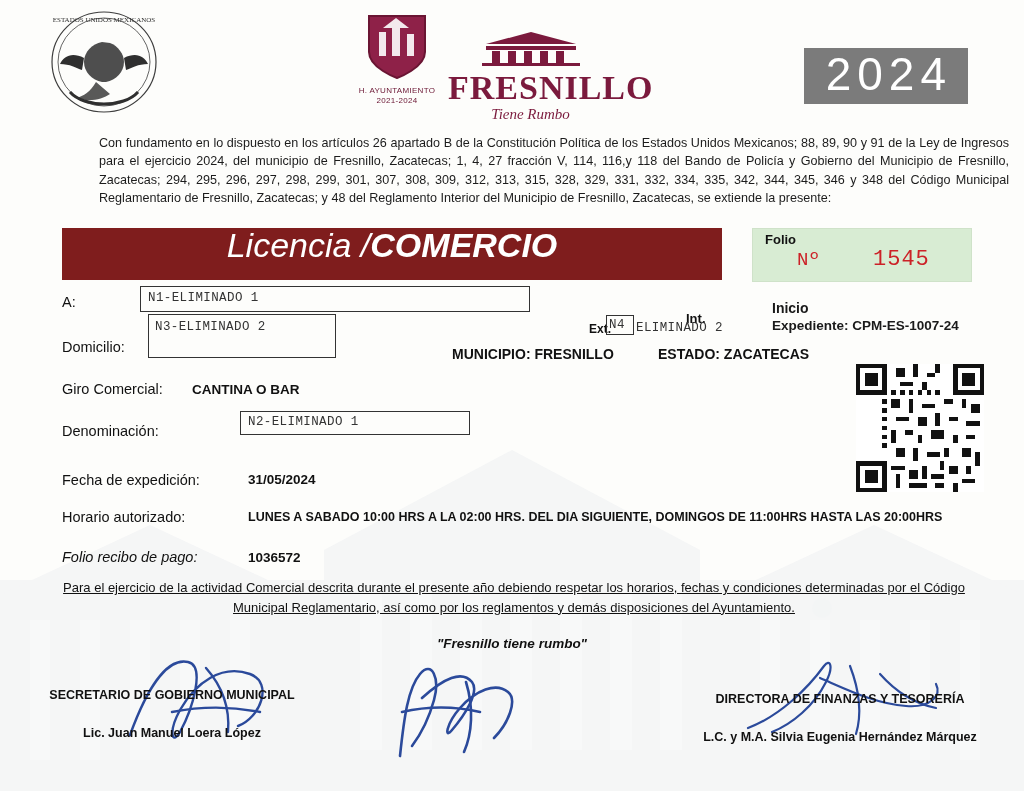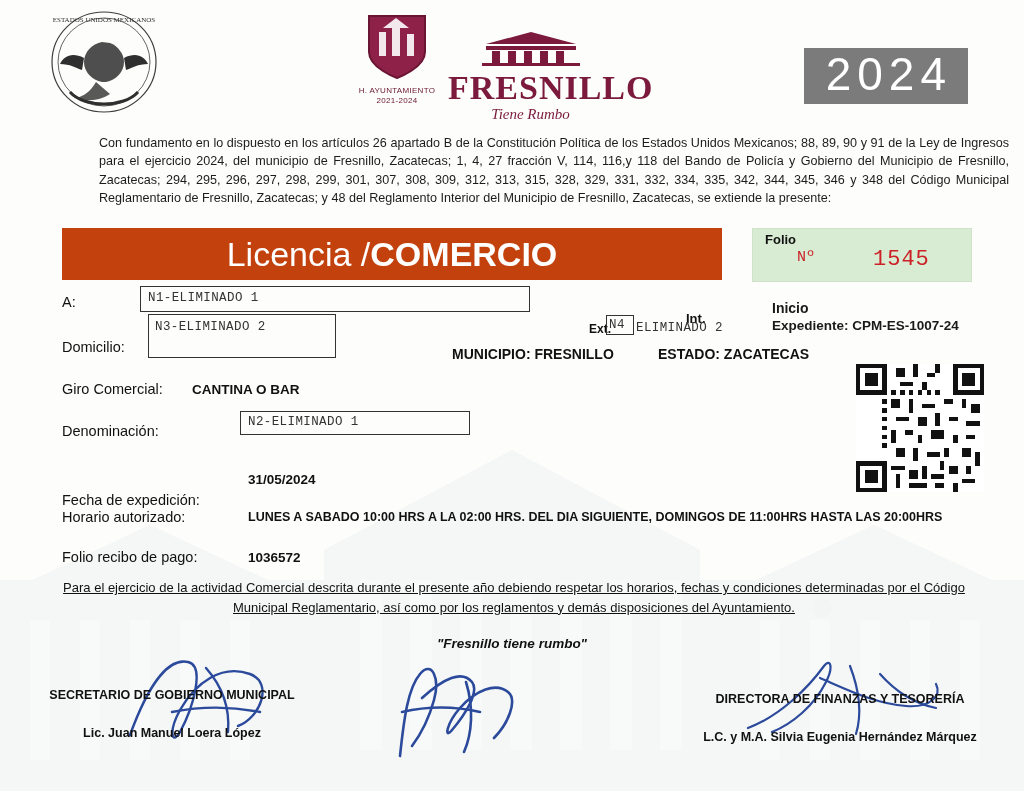--- a/index.html
+++ b/index.html
@@ -110,25 +110,25 @@
     margin-left: 41px;
   }
 
   
   .banner {
     position: absolute;
     left: 62px;
     top: 228px;
     width: 660px;
     height: 52px;
-    background: #c2410c;
+    background: #7f1d1d;
     display: flex;
-    align-items: center;
     justify-content: center;
     color: #ffffff;
+    font-style: italic;
   }
   .banner-text {
     font-size: 34px;
     line-height: 1;
   }
   .banner-text .lic {
     font-weight: normal;
   }
   .banner-text .com {
     font-weight: bold;
@@ -150,21 +150,21 @@
     top: 3px;
     font-size: 13px;
     font-weight: bold;
     color: #111;
   }
   .folio-no {
     position: absolute;
     left: 44px;
     top: 20px;
     font-family: "Liberation Mono", monospace;
-    font-size: 15px;
+    font-size: 19px;
     color: #cc2127;
   }
   .folio-num {
     position: absolute;
     left: 120px;
     top: 18px;
     font-family: "Liberation Mono", monospace;
     font-size: 22px;
     color: #cc2127;
     letter-spacing: 1px;
@@ -407,27 +407,27 @@
     <span class="small-lbl" style="left:452px; top:60px; font-size:14px;">MUNICIPIO: FRESNILLO</span>
     <span class="small-lbl" style="left:658px; top:60px; font-size:14px;">ESTADO: ZACATECAS</span>
 
     <span class="row-label" style="left:62px; top:95px;">Giro Comercial:</span>
     <span class="bold-val" style="left:192px; top:96px;">CANTINA O BAR</span>
 
     <span class="row-label" style="left:62px; top:137px;">Denominación:</span>
     <div class="field-box" style="left:240px; top:125px; width:228px; height:22px;"></div>
     <span class="field-val" style="left:248px; top:129px;">N2-ELIMINADO 1</span>
 
-    <span class="row-label" style="left:62px; top:186px;margin-top:20px;">Fecha de expedición:</span>
+    <span class="row-label" style="left:62px; top:186px;">Fecha de expedición:</span>
     <span class="bold-val" style="left:248px; top:186px;">31/05/2024</span>
 
     <span class="row-label" style="left:62px; top:223px;">Horario autorizado:</span>
     <span class="bold-val" style="left:248px; top:224px; font-size:12.5px;">LUNES A SABADO 10:00 HRS A LA 02:00 HRS. DEL DIA SIGUIENTE, DOMINGOS DE 11:00HRS HASTA LAS 20:00HRS</span>
 
-    <span class="row-label" style="left:62px; top:263px;">Folio recibo de pago:</span>
+    <span class="row-label" style="left:62px; top:263px;font-style:italic;">Folio recibo de pago:</span>
     <span class="bold-val" style="left:248px; top:264px;">1036572</span>
   </div>
 
   <span class="inicio-label">Inicio</span>
   <span class="expediente">Expediente: CPM-ES-1007-24</span>
 
   <svg class="qr" viewBox="0 0 29 29" shape-rendering="crispEdges">
     <rect width="29" height="29" fill="#ffffff"></rect>
     <g fill="#111111">
 

